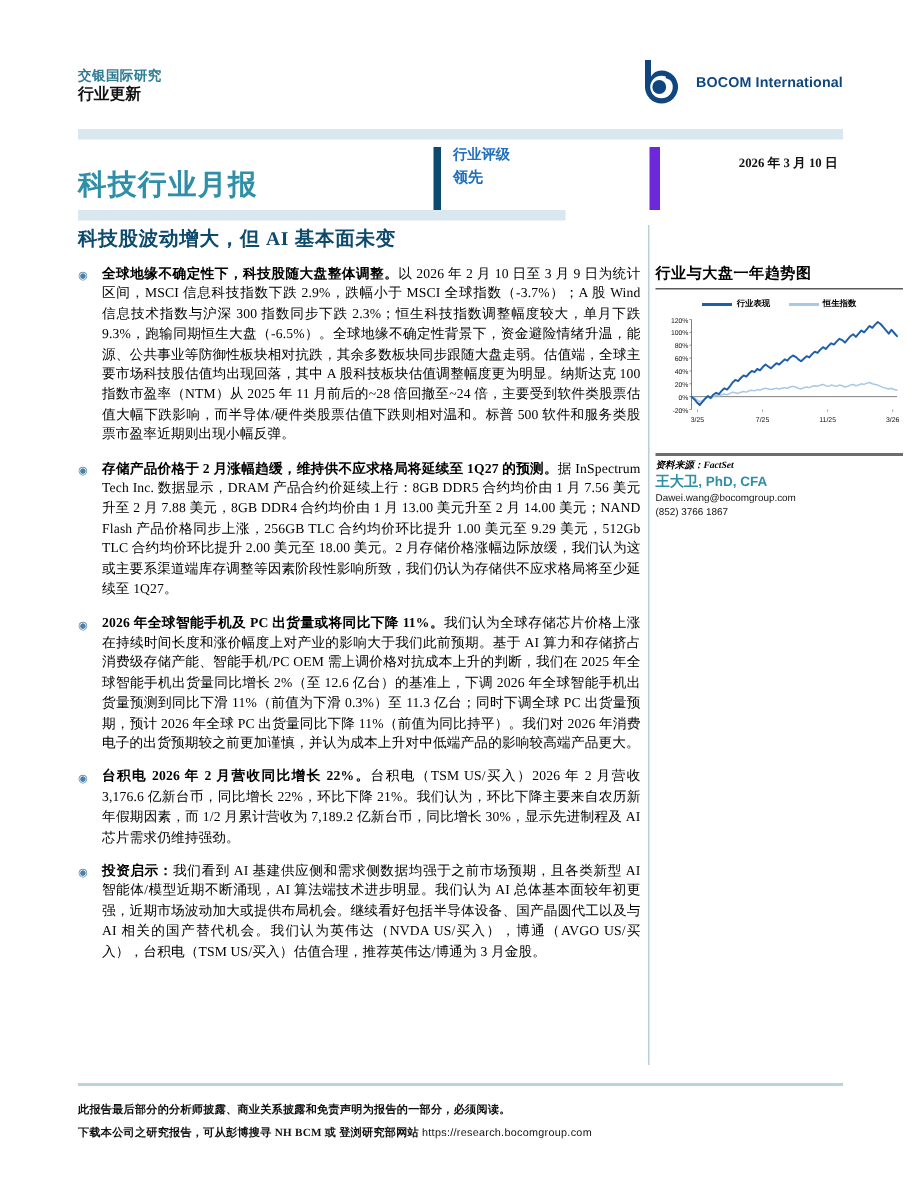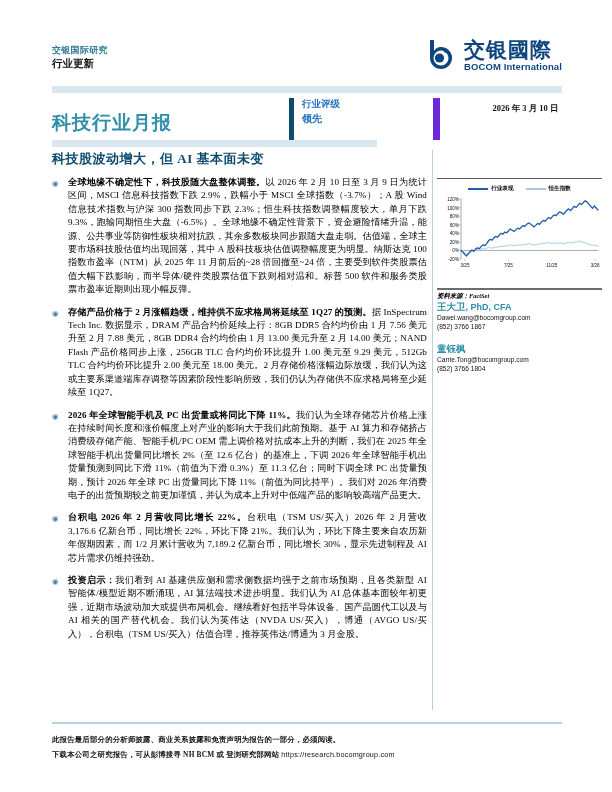--- a/index.html
+++ b/index.html
@@ -346,21 +346,20 @@
     <div class="logo-block">
       <div class="logo-mark">
         <svg width="34" height="34" viewBox="0 0 34 34">
           <path d="M6 2 L6 20 A11 11 0 1 0 17 9 A8 8 0 0 0 10 13 L10 2 Z" fill="#10467f"></path>
           <circle cx="17" cy="20" r="7.5" fill="#ffffff"></circle>
           <circle cx="15.5" cy="20" r="4.6" fill="#10467f"></circle>
           <path d="M20 13 Q27 15 27 21" stroke="#10467f" stroke-width="2" fill="none"></path>
         </svg>
       </div>
       <div>
-        <div class="logo-text-cn">交银國際</div>
         <div class="logo-text-en">BOCOM International</div>
       </div>
     </div>
   </div>
 
   <div class="band" style="left:52px; top:86px; width:510px; height:7px;"></div>
 
   <div class="title-row">
     <div class="report-title">科技行业月报</div>
 
@@ -404,20 +403,21 @@
 
     <div class="bullet-item">
       <span class="bullet-mark">◉</span>
       <div class="bullet-body"><b>投资启示：</b><span>我们看到 AI 基建供应侧和需求侧数据均强于之前市场预期，且各类新型 AI 智能体/模型近期不断涌现，AI 算法端技术进步明显。我们认为 AI 总体基本面较年初更强，近期市场波动加大或提供布局机会。继续看好包括半导体设备、国产晶圆代工以及与 AI 相关的国产替代机会。我们认为英伟达（NVDA US/买入），博通（AVGO US/买入），台积电（TSM US/买入）估值合理，推荐英伟达/博通为 3 月金股。</span></div>
     </div>
 
   </div>
 
   <div class="sidebar">
 
+    <div class="side-title">行业与大盘一年趋势图</div>
     <div class="side-title-rule"></div>
 
     <div class="chart-wrap">
       <div class="chart-legend">
         <div class="legend-item">
           <span class="legend-swatch" id="sw1" style="background: rgb(31, 95, 168);"></span>
           <span class="legend-text">行业表现</span>
         </div>
         <div class="legend-item">
           <span class="legend-swatch" id="sw2" style="background: rgb(168, 200, 232);"></span>
@@ -462,25 +462,20 @@
     <div class="src-text">资料来源：FactSet</div>
 
     <div class="analyst-block">
 
       <div class="analyst">
         <div class="analyst-name"><span class="cn">王大卫</span><span>, PhD, CFA</span></div>
         <div class="analyst-line">Dawei.wang@bocomgroup.com</div>
         <div class="analyst-line">(852) 3766 1867</div>
       </div>
 
-      <div class="analyst">
-        <div class="analyst-name"><span class="cn">童钰枫</span><span></span></div>
-        <div class="analyst-line">Carrie.Tong@bocomgroup.com</div>
-        <div class="analyst-line">(852) 3766 1804</div>
-      </div>
 
     </div>
   </div>
 
   <div class="footer-rule"></div>
   <div class="footer">
     <div class="footer-line">此报告最后部分的分析师披露、商业关系披露和免责声明为报告的一部分，必须阅读。</div>
     <div class="footer-line"><span>下载本公司之研究报告，可从彭博搜寻 NH BCM 或 登浏研究部网站 </span><span class="url">https://research.bocomgroup.com</span></div>
   </div>
 

